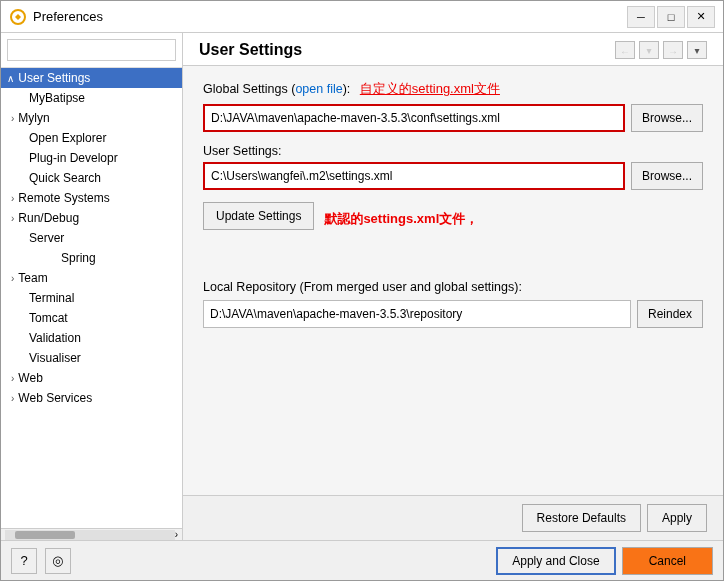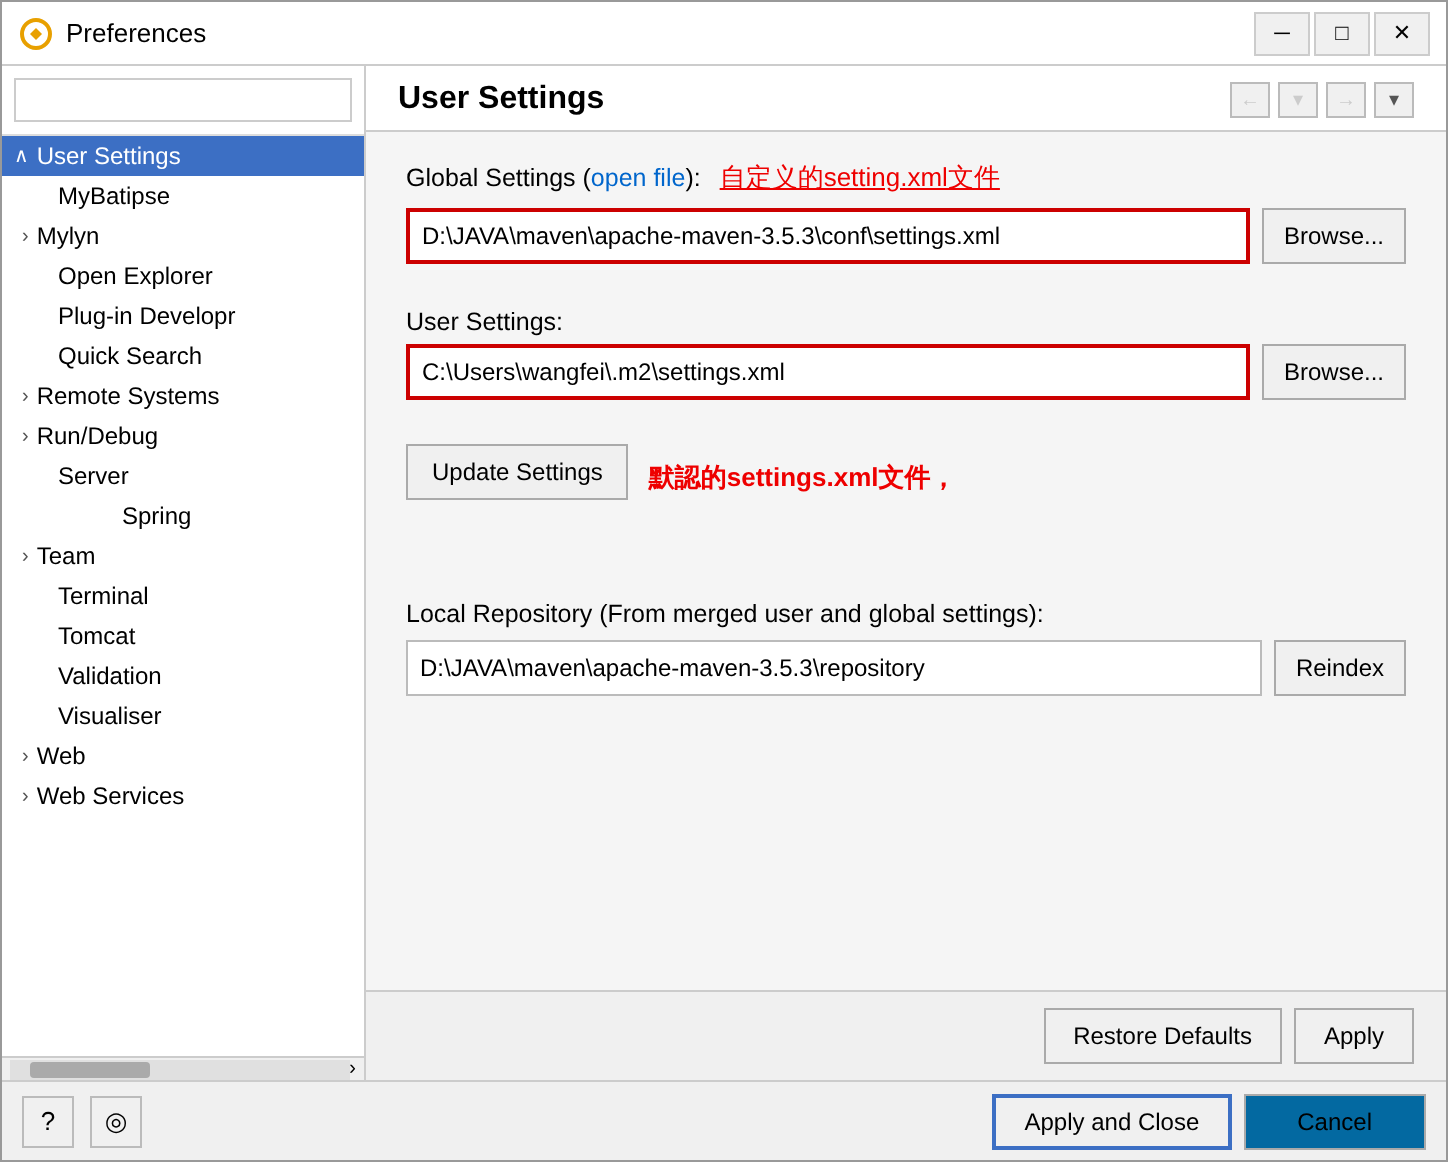--- a/index.html
+++ b/index.html
@@ -197,21 +197,21 @@
     .annotation-red {
       color: #e00;
       font-size: 13px;
       margin-left: 6px;
       text-decoration: underline;
     }
 
     .input-row {
       display: flex;
       align-items: center;
-      margin-bottom: 22px;
+      margin-bottom: 12px;
       gap: 6px;
     }
     .input-bordered {
       flex: 1;
       height: 28px;
       border: 2px solid #cc0000;
       padding: 2px 6px;
       font-size: 12px;
       color: #000;
       background: #fff;
@@ -319,21 +319,21 @@
       height: 28px;
       padding: 2px 14px;
       background: #f0f0f0;
       border: 2px solid #3c6fc4;
       cursor: pointer;
       font-size: 12px;
     }
     .cancel-btn {
       height: 28px;
       padding: 2px 26px;
-      background: #0369a1;
+      background: #f97316;
       border: 1px solid #aaa;
       cursor: pointer;
       font-size: 12px;
     }
 
     .update-row {
       display: flex;
       align-items: center;
     }
   </style>

